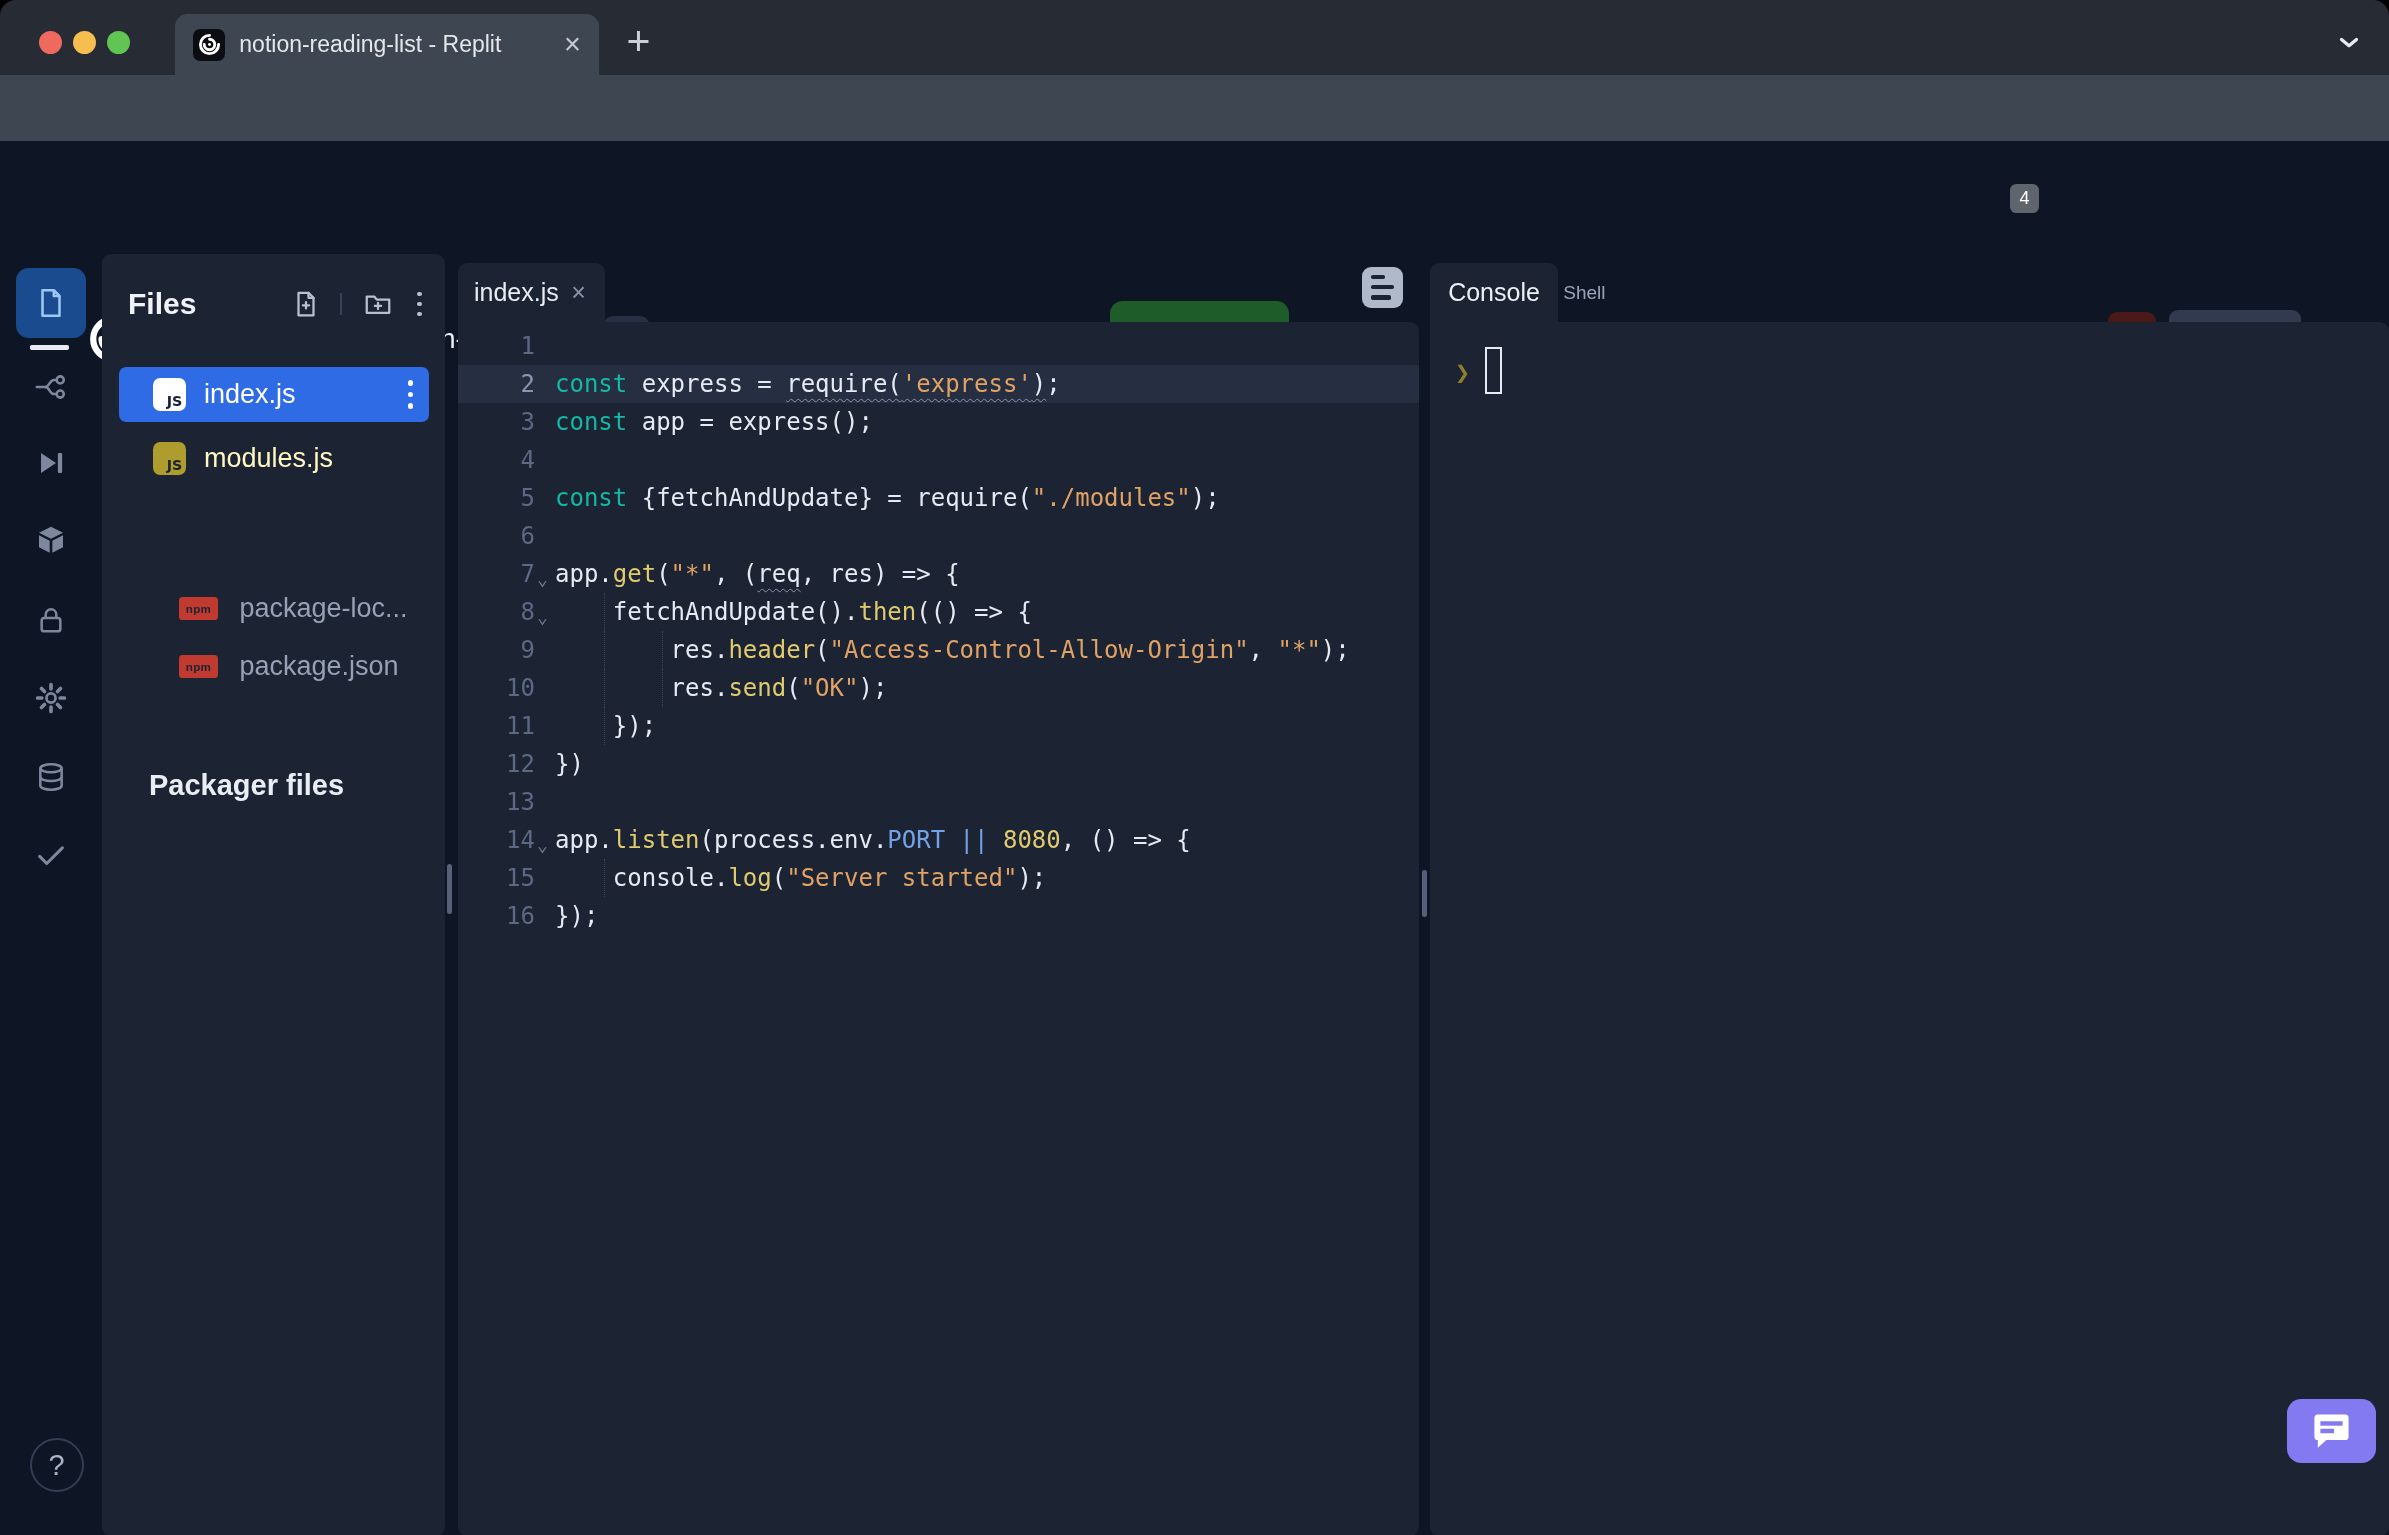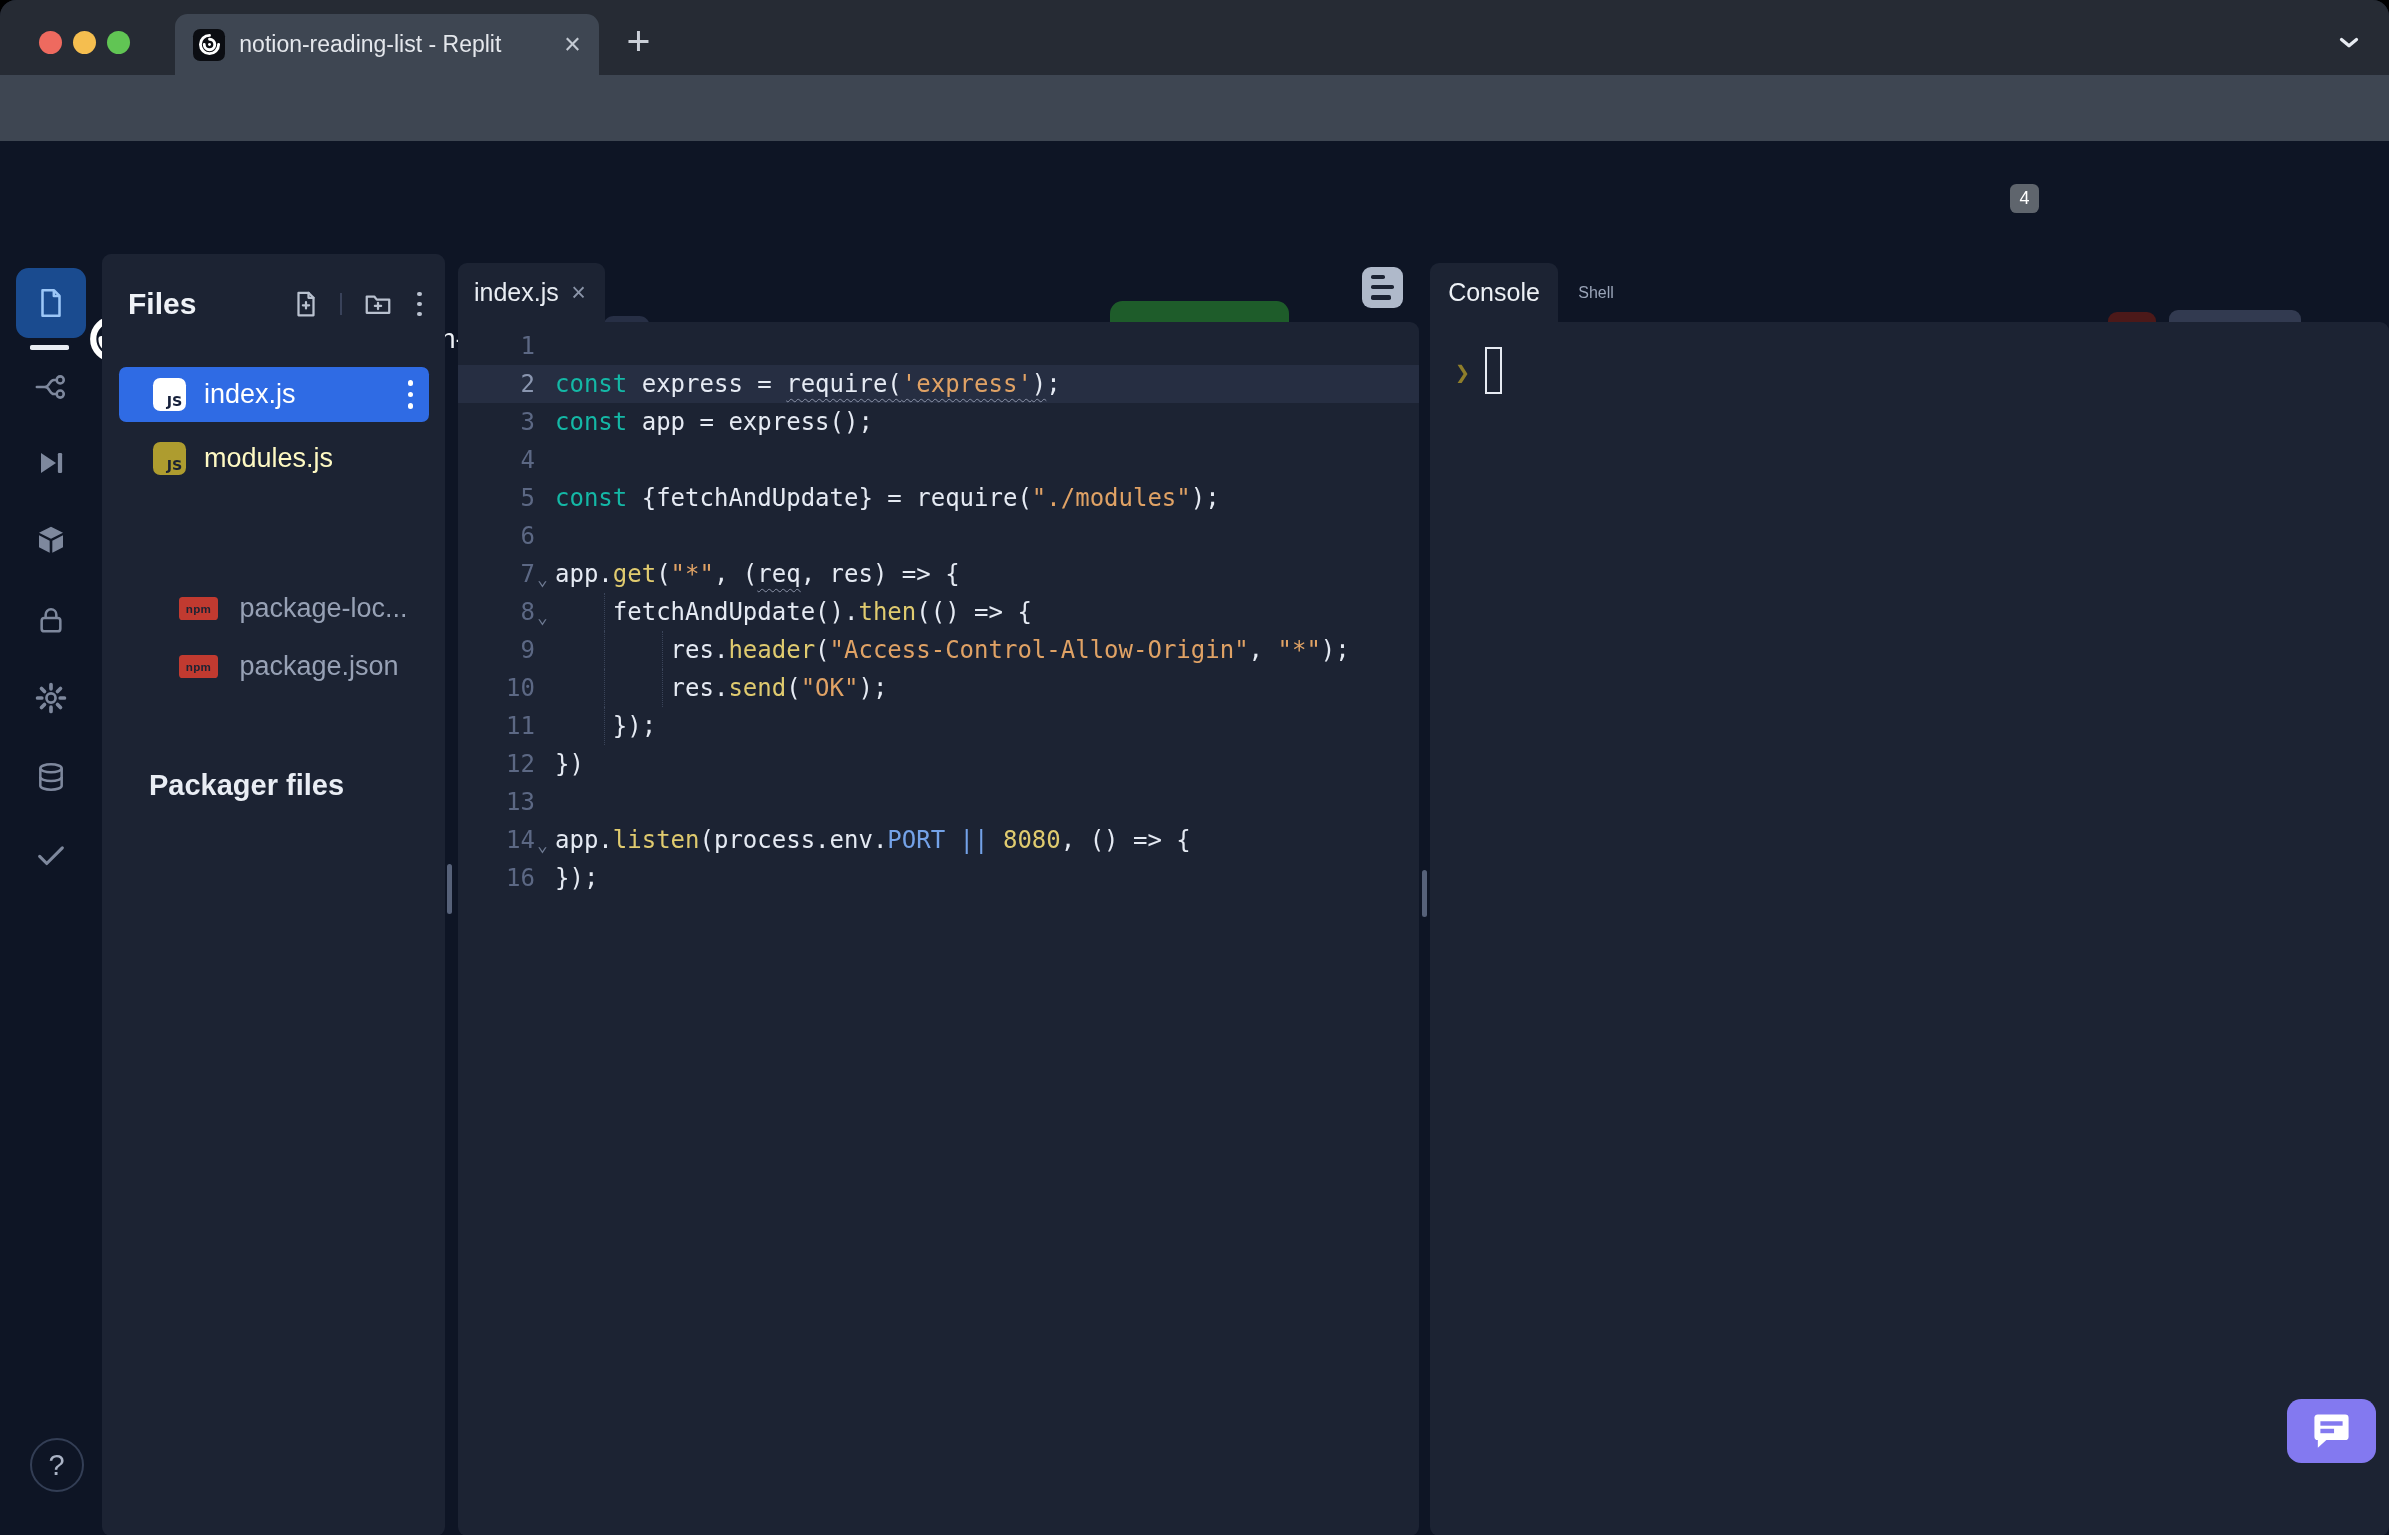--- a/index.html
+++ b/index.html
@@ -103,21 +103,21 @@
   .seg.fn  { color:#E0CB6F; }
   .seg.str { color:#E0A265; }
   .seg.num { color:#E0CB6F; }
   .seg.op  { color:#74A2E8; }
   .seg.pl  { color:#E5EAF3; }
   .seg.wavy { text-decoration-line:underline; text-decoration-style:wavy; text-decoration-color:#8B93A8; text-decoration-thickness:1.3px; text-underline-offset:6.3px; }
 
   
   .console-wrap { position:absolute; left:1430px; top:254px; width:959px; height:1282px; }
   .con-tab { position:absolute; left:0; top:9px; width:128px; height:59px; background:#1C2333; border-radius:9px 9px 0 0; display:flex; align-items:center; justify-content:center; font-size:25px; color:#EDF1F6; }
-  .shell-tab { position:absolute; left:134px; top:9px; height:59px; display:flex; align-items:center; font-size:16px; color:#9AA4B8; padding:0 14.3px; }
+  .shell-tab { position:absolute; left:119px; top:9px; height:59px; display:flex; align-items:center; font-size:19px; color:#9AA4B8; padding:0 14.3px; }
   .con-body { position:absolute; left:0; top:68px; width:959px; height:1214px; background:#1C2333; border-radius:0 9px 9px 9px; }
   .prompt-chevron { position:absolute; left:25px; top:36px; font-family:"DejaVu Sans Mono", monospace; font-size:25px; font-weight:700; color:#8F7E2A; }
   .prompt-cursor { position:absolute; left:55px; top:25px; width:17px; height:47px; border:2.7px solid #E6EAF2; }
 
   
   .chat-btn { position:absolute; left:2287px; top:1399px; width:89px; height:64px; background:#8379F0; border-radius:14.3px; display:flex; align-items:center; justify-content:center; }
   .handle { position:absolute; width:5.4px; border-radius:2.7px; background:#566179; }
   .h1 { left:447px; top:864px; height:50px; }
   .h2 { left:1422px; top:870px; height:47px; }
   svg { display:block; }
@@ -449,20 +449,21 @@
           <div class="code-line"><span class="ln">5</span><span class="seg kw">const</span><span class="seg pl"> {fetchAndUpdate} = require(</span><span class="seg str">"./modules"</span><span class="seg pl">);</span></div>
           <div class="code-line"><span class="ln">6</span></div>
           <div class="code-line"><span class="ln">7</span><span class="fold">⌄</span><span class="seg pl">app.</span><span class="seg fn">get</span><span class="seg pl">(</span><span class="seg str">"*"</span><span class="seg pl">, (</span><span class="seg pl wavy">req</span><span class="seg pl">, res) =&gt; {</span></div>
           <div class="code-line"><span class="ln">8</span><span class="fold">⌄</span><span class="guide" style="left: 146px;"></span><span class="seg pl">    fetchAndUpdate().</span><span class="seg fn">then</span><span class="seg pl">(() =&gt; {</span></div>
           <div class="code-line"><span class="ln">9</span><span class="guide" style="left: 146px;"></span><span class="guide" style="left: 204px;"></span><span class="seg pl">        res.</span><span class="seg fn">header</span><span class="seg pl">(</span><span class="seg str">"Access-Control-Allow-Origin"</span><span class="seg pl">, </span><span class="seg str">"*"</span><span class="seg pl">);</span></div>
           <div class="code-line"><span class="ln">10</span><span class="guide" style="left: 146px;"></span><span class="guide" style="left: 204px;"></span><span class="seg pl">        res.</span><span class="seg fn">send</span><span class="seg pl">(</span><span class="seg str">"OK"</span><span class="seg pl">);</span></div>
           <div class="code-line"><span class="ln">11</span><span class="guide" style="left: 146px;"></span><span class="seg pl">    });</span></div>
           <div class="code-line"><span class="ln">12</span><span class="seg pl">})</span></div>
           <div class="code-line"><span class="ln">13</span></div>
           <div class="code-line"><span class="ln">14</span><span class="fold">⌄</span><span class="seg pl">app.</span><span class="seg fn">listen</span><span class="seg pl">(process.env.</span><span class="seg op">PORT</span><span class="seg pl"> </span><span class="seg op">||</span><span class="seg pl"> </span><span class="seg num">8080</span><span class="seg pl">, () =&gt; {</span></div>
+          <div class="code-line"><span class="ln">15</span><span class="guide" style="left: 146px;"></span><span class="seg pl">    console.</span><span class="seg fn">log</span><span class="seg pl">(</span><span class="seg str">"Server started"</span><span class="seg pl">);</span></div>
           <div class="code-line"><span class="ln">16</span><span class="seg pl">});</span></div>
         </div>
     </div>
   </div>
 
   <div class="console-wrap">
     <div class="con-tab">Console</div>
     <div class="shell-tab">Shell</div>
     <div class="con-body">
       <span class="prompt-chevron">❯</span>

